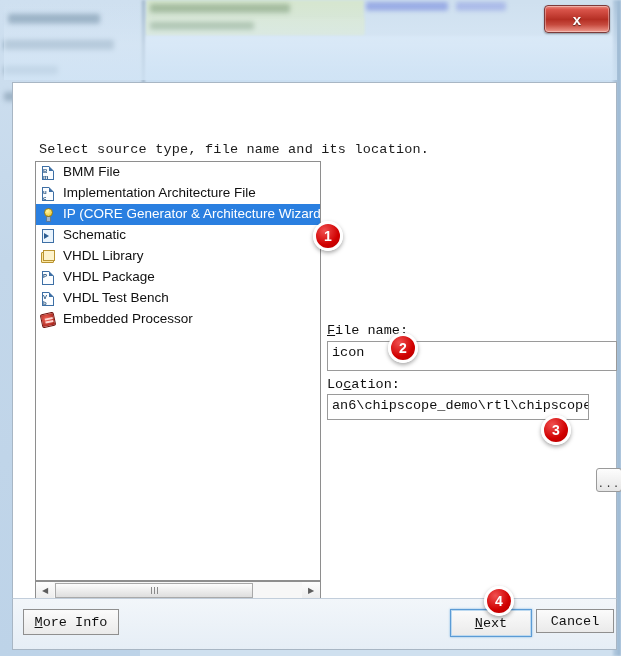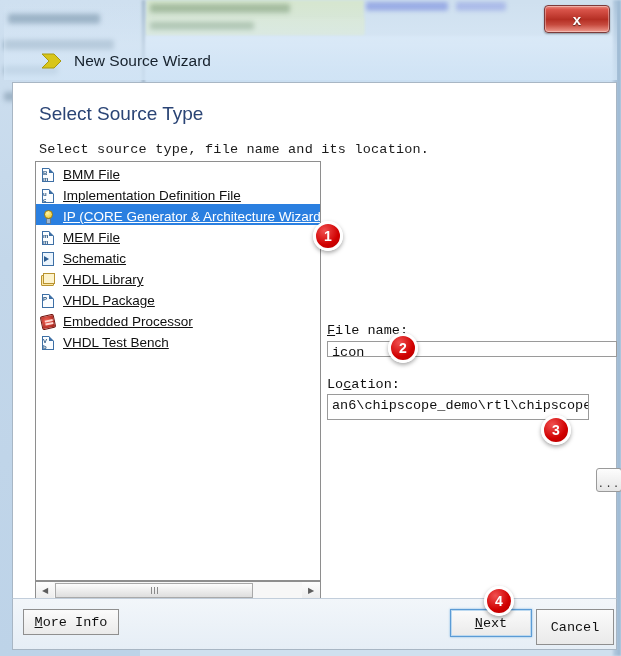--- a/index.html
+++ b/index.html
@@ -58,22 +58,22 @@
   .dlg-inner{position:absolute;inset:0;}
 
   .heading{position:absolute;left:26px;top:20px;font-size:19px;color:#2a4475;
      font-family:"Liberation Sans",sans-serif;}
   .subtext{position:absolute;left:26px;top:59px;font-size:13.5px;color:#1b1b1b;
      font-family:"Liberation Mono",monospace;letter-spacing:.2px;white-space:nowrap;}
 
   
   .listbox{position:absolute;left:22px;top:78px;width:286px;height:420px;
      background:#fff;border:1px solid #8e8e8e;box-sizing:border-box;overflow:hidden;}
-  .li{display:flex;align-items:flex-end;height:21px;padding-left:4px;
-     font-family:"Liberation Sans",sans-serif;font-size:13.5px;color:#101010;white-space:nowrap;cursor:default;text-decoration:underline;}
+  .li{display:flex;align-items:center;height:21px;padding-left:4px;
+     font-family:"Liberation Sans",sans-serif;font-size:13.5px;color:#101010;white-space:nowrap;cursor:default;}
   .li.sel{background:#2a7fe0;color:#fff;}
   .li .ic{width:17px;height:16px;margin-right:6px;flex:0 0 17px;position:relative;}
   .li .lbl{position:relative;top:-1px;}
 
   
   .ic-doc{position:absolute;left:2px;top:1px;width:12px;height:14px;background:#fbfdff;
      border:1px solid #3d6fa5;box-sizing:border-box;}
   .ic-doc:after{content:"";position:absolute;right:-1px;top:-1px;border-width:0 5px 5px 0;
      border-style:solid;border-color:#fff #fff #3d6fa5 #3d6fa5;}
   .ic-txt{position:absolute;left:3px;top:3px;font-size:6px;line-height:6px;color:#24527f;
@@ -166,71 +166,55 @@
     <div class="bg-vline"></div>
     <div class="bg-bluebar"></div>
     <div class="bg-scroll-r"></div>
   </div>
 
   <div class="win">
 
     <div class="win-titlebar">
       <div class="titlebar-glass"></div>
 
-      <div class="win-title-row">
-        <div class="wizard-arrow">
-          <svg width="26" height="20" viewBox="0 0 26 20">
-            <path d="M2 3 L14 3 L21 10 L14 17 L2 17 L9 10 Z" fill="#d8c51a" stroke="#a79a0f" stroke-width="1"></path>
-          </svg>
-        </div>
-        <div class="win-title-text">New Source Wizard</div>
-      </div>
 
       <div class="closebtn">
         <div class="x">x</div>
       </div>
     </div>
 
     <div class="dlg">
       <div class="dlg-inner">
 
-        <div class="heading">Select Source Type</div>
         <div class="subtext">Select source type, file name and its location.</div>
 
         <div class="listbox" id="source-list">
             <div class="li">
               <span class="ic">
                 <span class="ic-doc"></span>
                 <span class="ic-txt">B<br>m</span>
               </span>
               <span class="lbl">BMM File</span>
             </div>
             <div class="li">
               <span class="ic">
                 <span class="ic-doc"></span>
                 <span class="ic-txt">u<br>c</span>
               </span>
-              <span class="lbl">Implementation Definition File</span>
+              <span class="lbl">Implementation Architecture File</span>
             </div>
             <div class="li sel">
               <span class="ic">
                 <span class="ic-bulbst"></span>
                 <span class="ic-bulb"></span>
               </span>
               <span class="lbl">IP (CORE Generator &amp; Architecture Wizard)</span>
             </div>
             <div class="li">
               <span class="ic">
-                <span class="ic-doc"></span>
-                <span class="ic-txt">m<br>m</span>
-              </span>
-              <span class="lbl">MEM File</span>
-            </div>
-            <div class="li">
-              <span class="ic">
                 <span class="ic-sch"></span>
                 <span class="ic-schd"></span>
               </span>
               <span class="lbl">Schematic</span>
             </div>
             <div class="li">
               <span class="ic">
                 <span class="ic-folder"></span>
                 <span class="ic-folder2"></span>
               </span>
@@ -238,72 +222,72 @@
             </div>
             <div class="li">
               <span class="ic">
                 <span class="ic-doc"></span>
                 <span class="ic-txt">P</span>
               </span>
               <span class="lbl">VHDL Package</span>
             </div>
             <div class="li">
               <span class="ic">
+                <span class="ic-doc"></span>
+                <span class="ic-txt">V<br>b</span>
+              </span>
+              <span class="lbl">VHDL Test Bench</span>
+            </div>
+            <div class="li">
+              <span class="ic">
                 <span class="ic-chip"></span>
               </span>
               <span class="lbl">Embedded Processor</span>
-            </div>
-            <div class="li">
-              <span class="ic">
-                <span class="ic-doc"></span>
-                <span class="ic-txt">V<br>b</span>
-              </span>
-              <span class="lbl">VHDL Test Bench</span>
             </div>
           </div>
 
         <div class="hscroll">
           <div class="sb-arrow">
               <span>◀</span>
             </div>
           <div class="sb-track">
             <div class="sb-thumb">
                 <div class="sb-grip"></div>
               </div>
           </div>
           <div class="sb-arrow">
               <span>▶</span>
             </div>
         </div>
 
         <div class="fld-label" style="left:314px;top:240px;">
           <u>F</u><span>ile name:</span>
         </div>
-        <div class="inp" style="left:314px;top:258px;width:290px;height:16px;">icon</div>
+        <div class="inp" style="left:314px;top:258px;width:290px;height:30px;">icon</div>
 
         <div class="fld-label" style="left:314px;top:294px;">
           <span>Lo</span><u>c</u><span>ation:</span>
         </div>
         <div class="inp" style="left:314px;top:311px;width:262px;height:26px;">an6\chipscope_demo\rtl\chipscope</div>
 
         <div class="browse">
           <span>...</span>
         </div>
 
       </div>
     </div>
 
     <div class="btmbar">
       <div class="btn" style="left:10px;top:10px;width:96px;height:26px;">
         <span><u>M</u>ore Info</span>
       </div>
       <div class="btn focus" style="left:437px;top:10px;width:82px;height:28px;">
         <span><u>N</u>ext</span>
       </div>
-      <div class="btn" style="left:523px;top:10px;width:78px;height:36px;">
+      <div class="btn" style="left:523px;top:10px;width:78px;height:24px;">
         <span>Cancel</span>
       </div>
 
     </div>
 
   </div>
 
   <div class="badge" style="left:313px;top:221px;">1</div>
   <div class="badge" style="left:388px;top:333px;">2</div>
   <div class="badge" style="left:541px;top:415px;">3</div>

